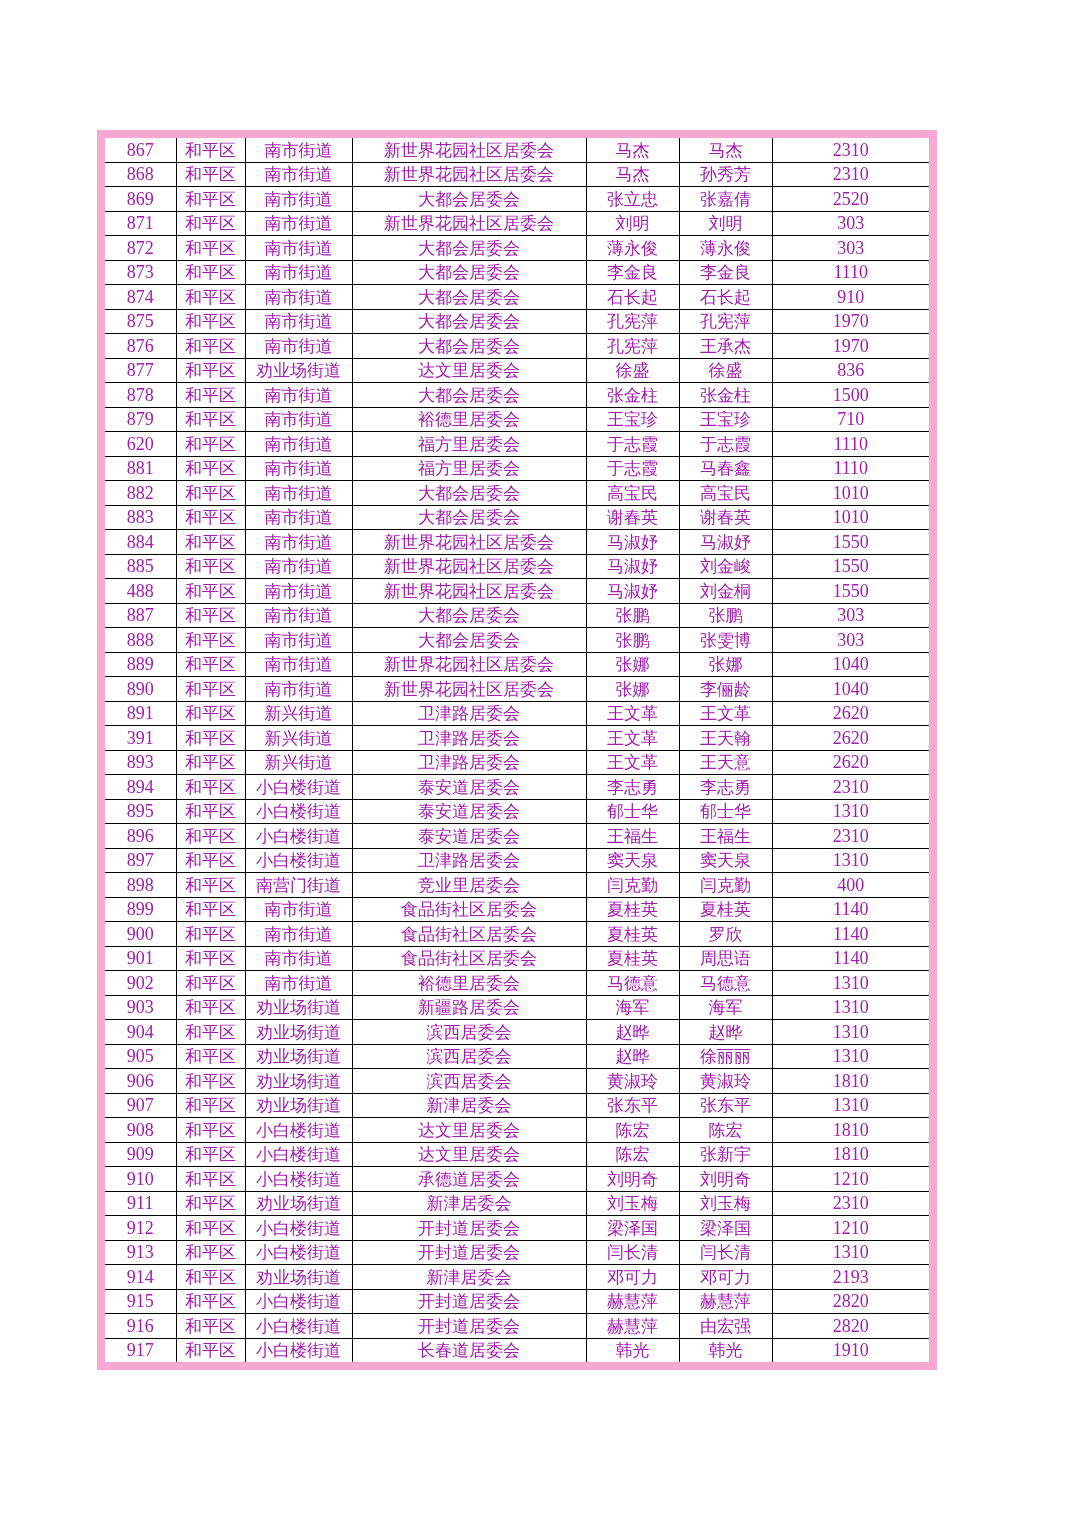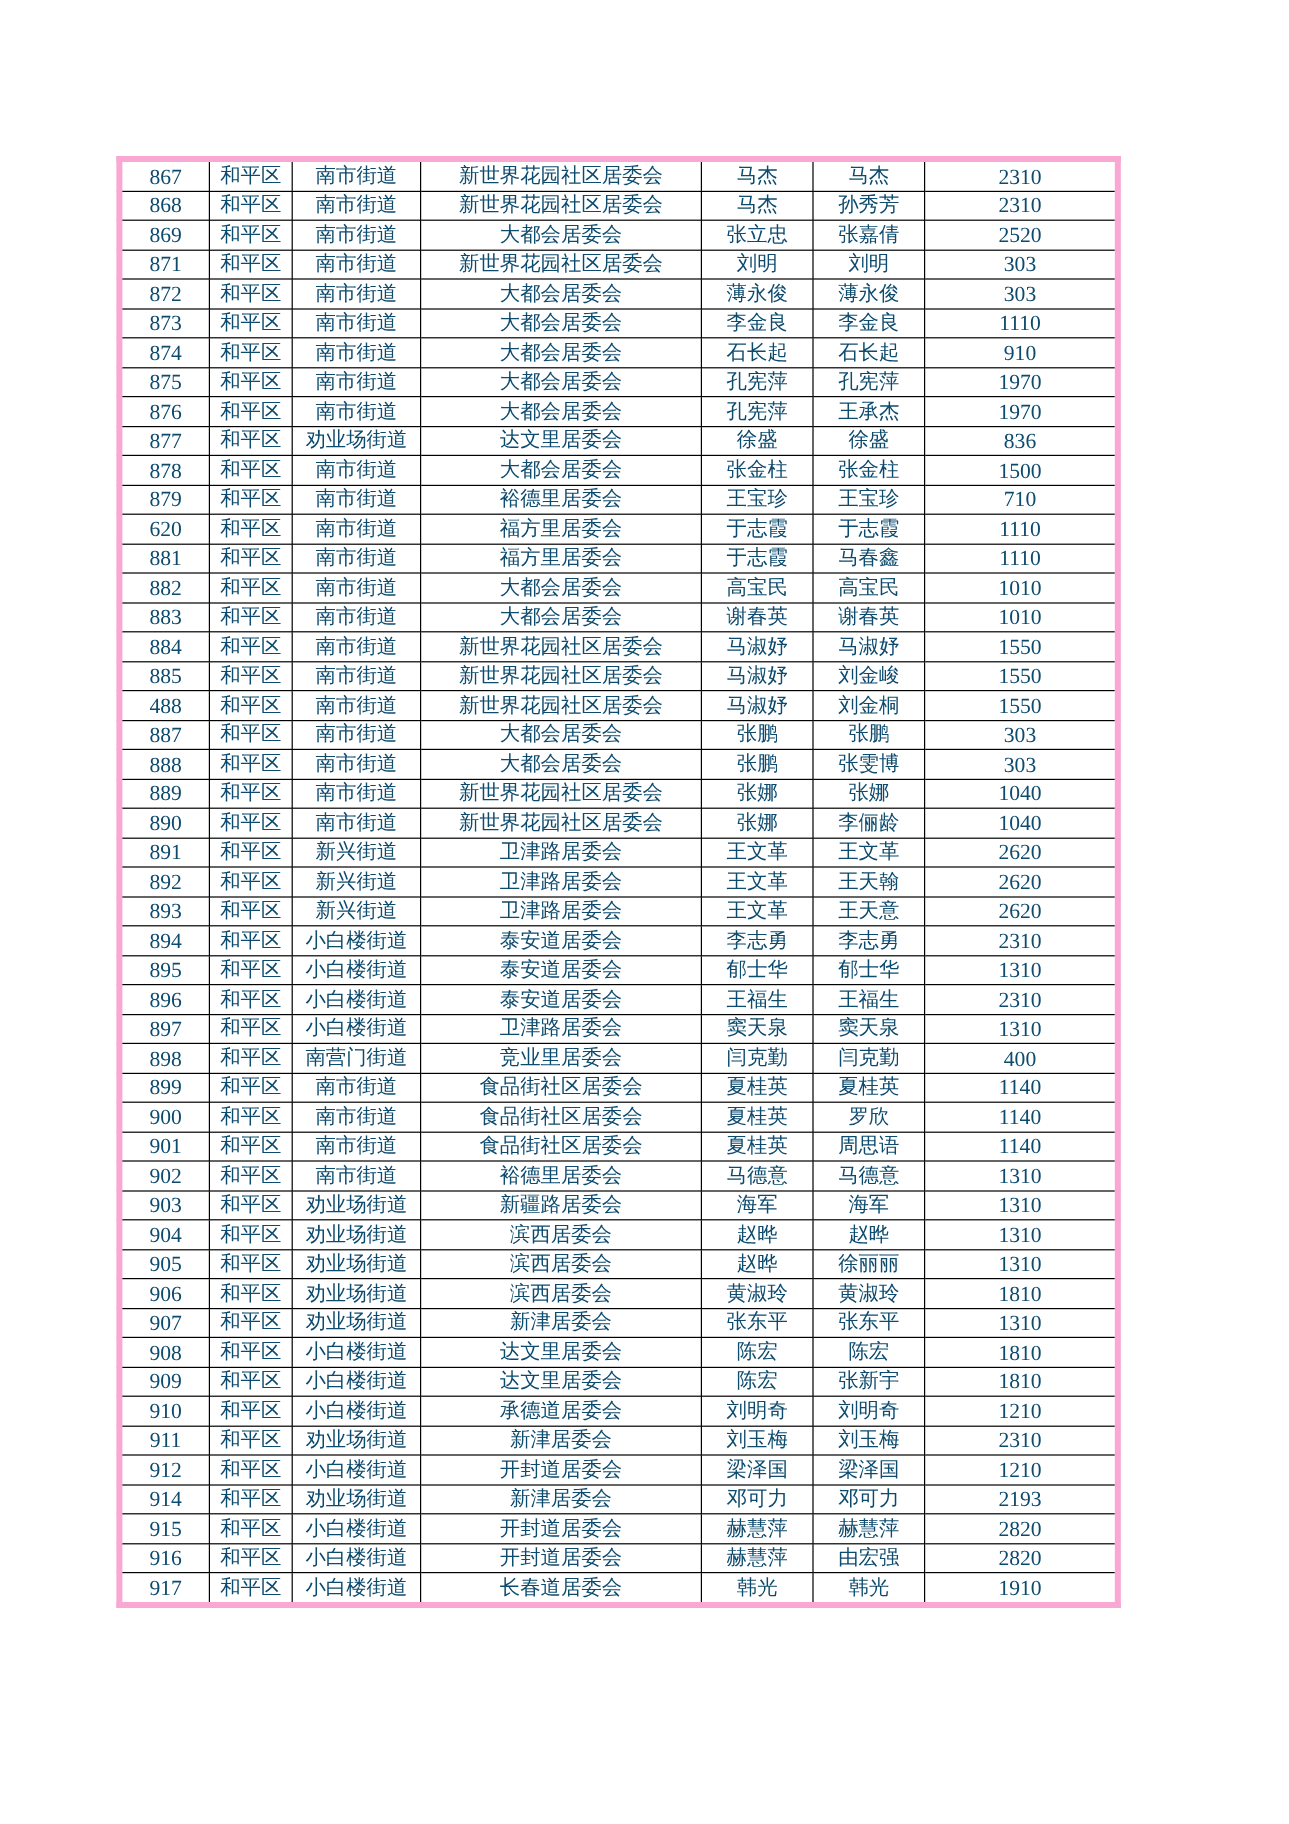--- a/index.html
+++ b/index.html
@@ -2,22 +2,22 @@
 <html><head>
 <meta charset="utf-8">
 <style>
   html, body { margin: 0; padding: 0; background: #ffffff; }
   body { width: 1074px; height: 1520px; position: relative; overflow: hidden; }
   .page { position: absolute; left: 0; top: 0; width: 1074px; height: 1520px; background: #fff; }
   table.grid {
     position: absolute; left: 97px; top: 130px;
     border-collapse: collapse;
     font-family: "DejaVu Serif", "Liberation Serif", serif;
-    font-size: 17px; color: #0c4a6e;
-    border: 5px solid #f9a8d4;
+    font-size: 17px; color: #a21caf;
+    border: 8px solid #f9a8d4;
   }
   table.grid td {
     border: 1px solid #000;
     height: 23.5px; padding: 0; line-height: 22px;
     text-align: center; white-space: nowrap; overflow: hidden;
   }
   col.c0 { width: 75px; }
   col.c1 { width: 69px; }
   col.c2 { width: 107px; }
   col.c3 { width: 234px; }
@@ -251,21 +251,21 @@
         <tr>
           <td class="num">891</td>
           <td>和平区</td>
           <td>新兴街道</td>
           <td>卫津路居委会</td>
           <td>王文革</td>
           <td>王文革</td>
           <td class="num">2620</td>
         </tr>
         <tr>
-          <td class="num">892</td>
+          <td class="num">391</td>
           <td>和平区</td>
           <td>新兴街道</td>
           <td>卫津路居委会</td>
           <td>王文革</td>
           <td>王天翰</td>
           <td class="num">2620</td>
         </tr>
         <tr>
           <td class="num">893</td>
           <td>和平区</td>
@@ -440,20 +440,29 @@
         <tr>
           <td class="num">912</td>
           <td>和平区</td>
           <td>小白楼街道</td>
           <td>开封道居委会</td>
           <td>梁泽国</td>
           <td>梁泽国</td>
           <td class="num">1210</td>
         </tr>
         <tr>
+          <td class="num">913</td>
+          <td>和平区</td>
+          <td>小白楼街道</td>
+          <td>开封道居委会</td>
+          <td>闫长清</td>
+          <td>闫长清</td>
+          <td class="num">1310</td>
+        </tr>
+        <tr>
           <td class="num">914</td>
           <td>和平区</td>
           <td>劝业场街道</td>
           <td>新津居委会</td>
           <td>邓可力</td>
           <td>邓可力</td>
           <td class="num">2193</td>
         </tr>
         <tr>
           <td class="num">915</td>

